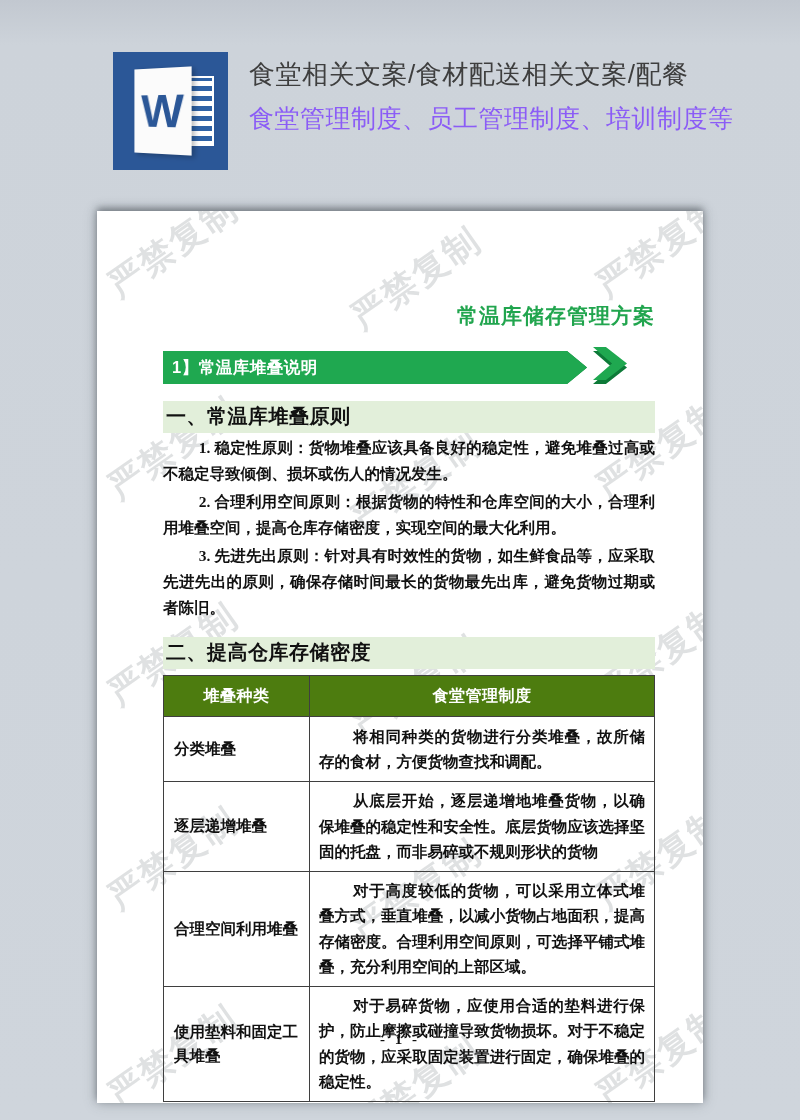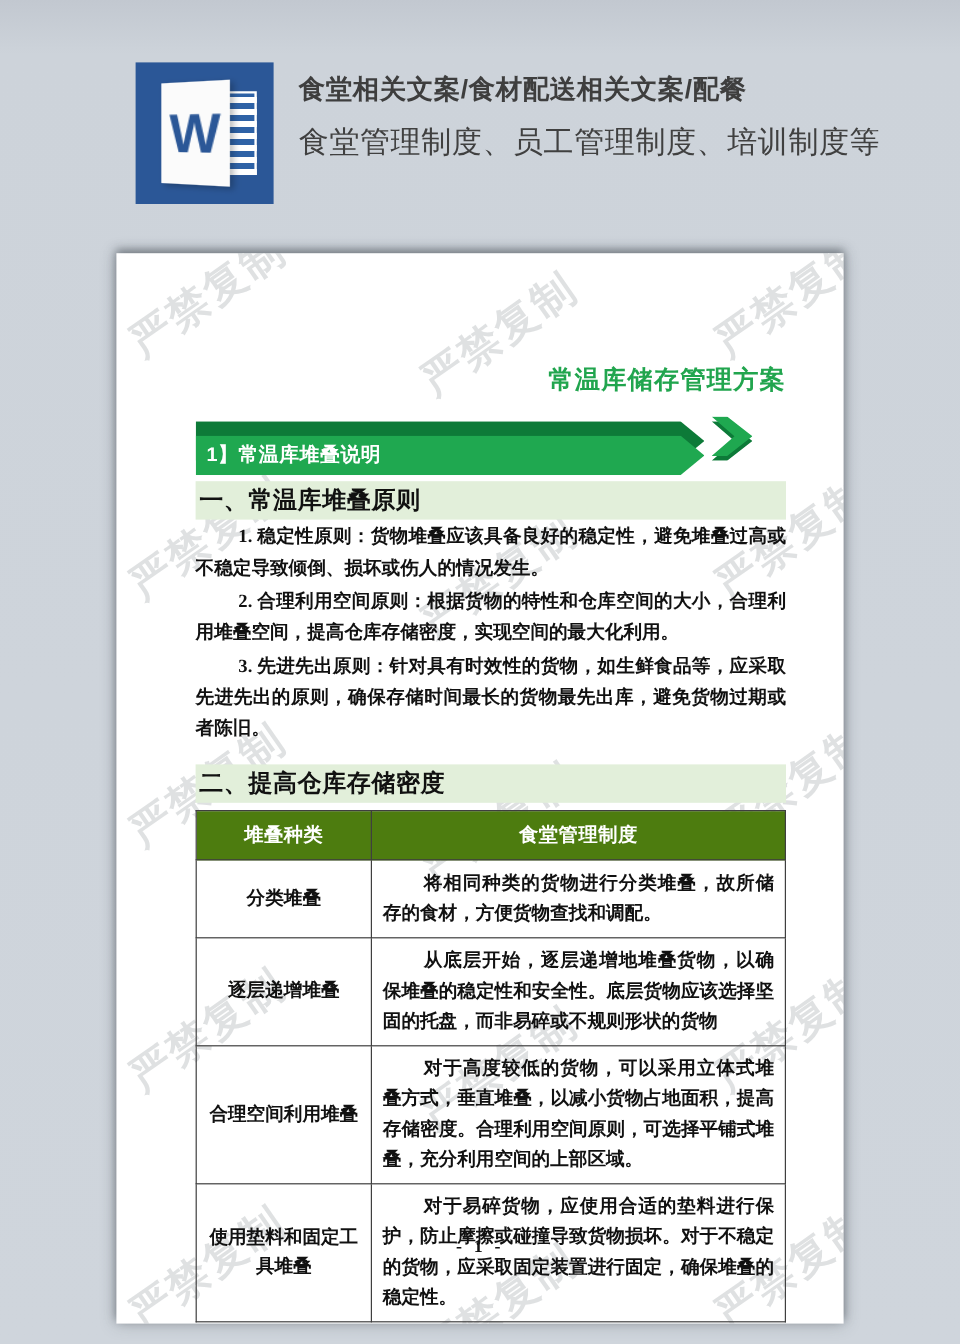--- a/index.html
+++ b/index.html
@@ -17,42 +17,42 @@
     box-shadow:0 0 0 2px #fff inset;
   }
   .word-icon .page-sheet{
     position:absolute;left:20px;top:16px;width:58px;height:86px;background:#fbfbfb;
     transform:perspective(140px) rotateY(-10deg);
     display:flex;align-items:center;justify-content:center;
     font-weight:bold;color:#2b5797;font-size:46px;
     box-shadow:3px 2px 5px rgba(0,0,0,.25);
   }
   .header-text{margin-left:21px;padding-top:2px;}
-  .header-title{font-size:22px;font-weight:bold;color:#3e3e3e;line-height:41px;letter-spacing:.5px;}
-  .header-subtitle{font-size:25px;color:#404040;margin-top:7px;letter-spacing:.5px;}
+  .header-title{font-size:26px;font-weight:normal;color:#3e3e3e;line-height:41px;letter-spacing:.5px;}
+  .header-subtitle{font-size:25px;color:#8b5cf6;margin-top:7px;letter-spacing:.5px;}
   
   .doc-page{
     position:absolute;left:97px;top:211px;width:606px;height:892px;background:#ffffff;
     box-shadow:0 -3px 7px rgba(70,76,84,.55),0 0 12px rgba(70,76,84,.35);
     overflow:hidden;font-family:"Liberation Serif",serif;color:#111;
   }
   .watermark{
     position:absolute;font-size:35px;font-weight:bold;color:rgba(148,154,160,.30);
     transform:rotate(-35deg);white-space:nowrap;z-index:0;
     font-family:"Liberation Sans",sans-serif;pointer-events:none;letter-spacing:2px;
   }
   .doc-content{position:relative;z-index:1;padding:0 48px 0 66px;}
   .doc-title{
     text-align:right;color:#21a54e;font-size:21px;font-weight:bold;margin-top:91px;
     font-family:"Liberation Sans",sans-serif;letter-spacing:1px;
   }
   
   .banner-wrap{position:relative;margin-top:17px;height:38px;}
   .banner-layer{
-    position:absolute;left:0;top:16px;width:424px;height:33px;box-sizing:border-box;
+    position:absolute;left:0;top:4px;width:424px;height:33px;box-sizing:border-box;
     clip-path:polygon(0 0,calc(100% - 20px) 0,100% 50%,calc(100% - 20px) 100%,0 100%);
   }
   .banner-shadow{background:#0d7a38;top:4px;}
   .banner-main{
     background:#1fa850;color:#fff;font-weight:bold;font-size:16.5px;line-height:33px;
     padding-left:9px;font-family:"Liberation Sans",sans-serif;letter-spacing:.5px;
   }
   .chevron-layer{
     position:absolute;left:430px;top:0;width:34px;height:33px;
     clip-path:polygon(0 0,38% 0,100% 50%,38% 100%,0 100%,56% 50%);
@@ -71,21 +71,21 @@
   }
   
   .stack-table{width:100%;border-collapse:collapse;margin-top:6px;}
   .stack-table th,.stack-table td{border:1px solid #3f3f3f;}
   .stack-table th{
     background:#4d7c0f;color:#fff;font-family:Liberation Mono, monospace;
     font-weight:bold;font-size:16px;height:38px;letter-spacing:.5px;
   }
   .col-type{width:143px;}
   td.cell-type{
-    text-align:center;vertical-align:middle;font-weight:600;font-size:15.5px;
+    text-align:left;vertical-align:middle;font-weight:600;font-size:15.5px;
     padding:20px 10px;line-height:24px;
   }
   td.cell-detail{
     font-size:15.5px;font-weight:600;line-height:25.5px;text-align:justify;
     text-indent:2.2em;padding:6px 9px;vertical-align:middle;
   }
   
   .note-para{
     margin-top:9px;font-weight:bold;font-size:15.5px;line-height:28px;
     text-align:justify;text-indent:2.2em;

